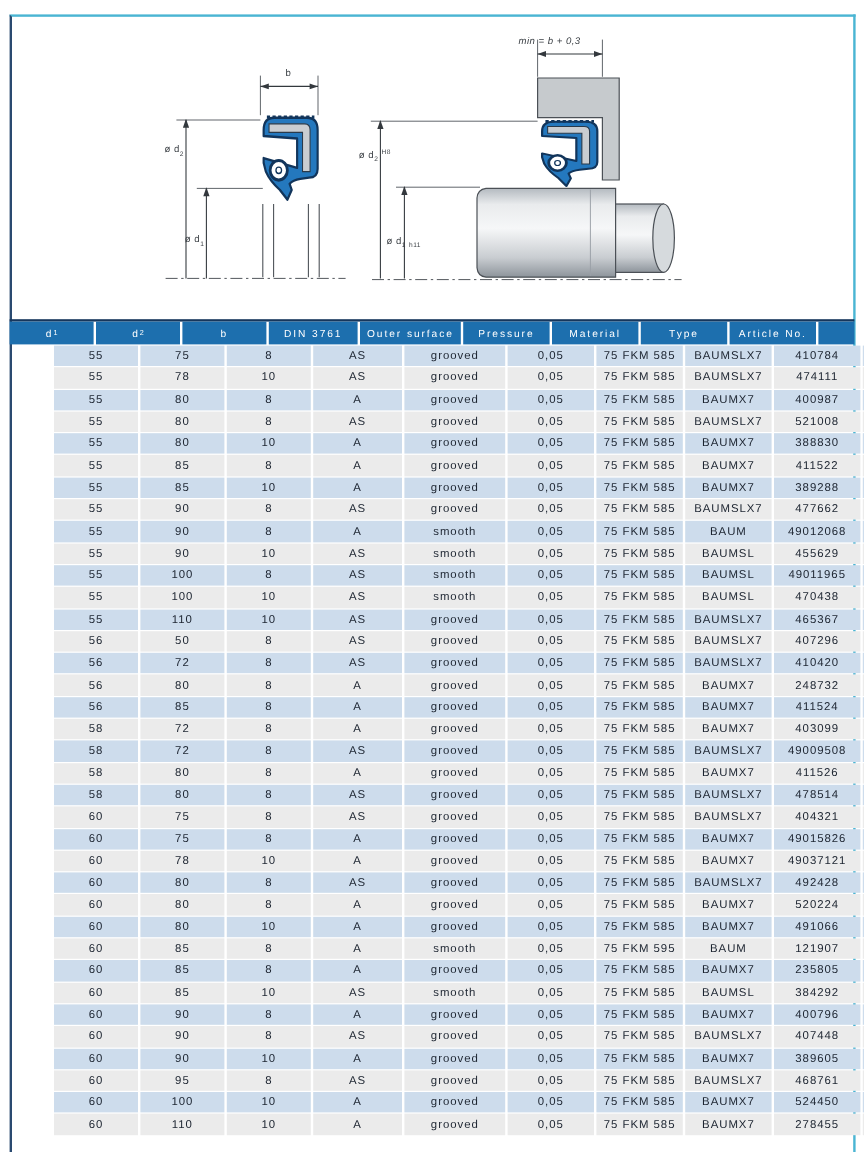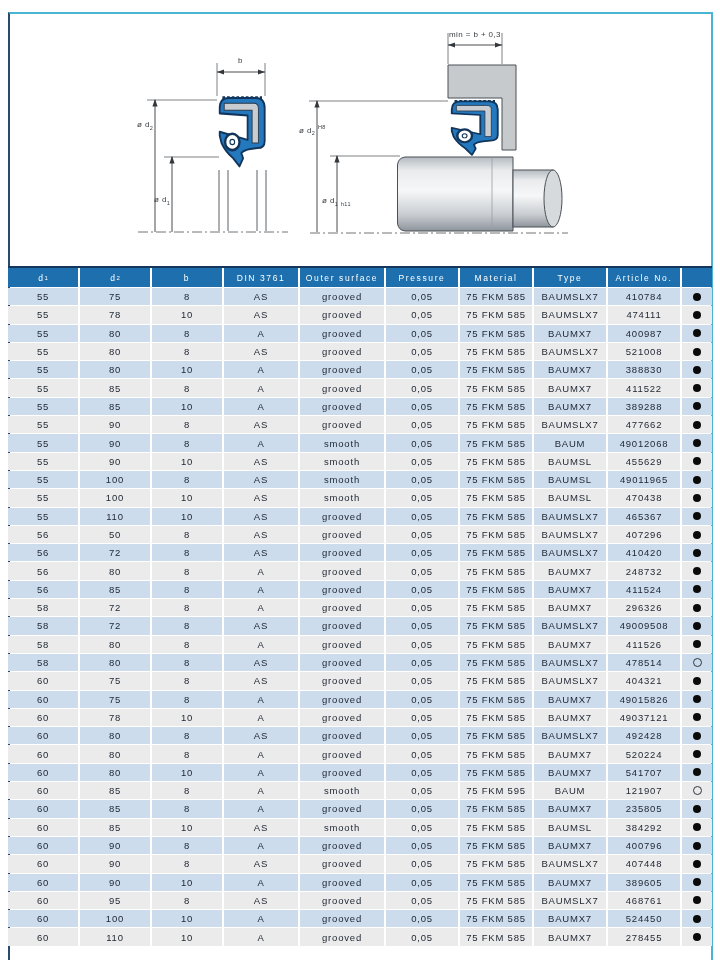--- a/index.html
+++ b/index.html
@@ -20,21 +20,21 @@
   .dim-label sup { font-size:5.5px; }
 
   
   .table { position:absolute; left:8px; top:266px; width:704px; }
   .t-header { display:grid; grid-template-columns:70px 70px 70px 74px 84px 72px 72px 72px 72px 30px;
               column-gap:2px; border-top:2px solid #16365c; }
   .t-header .h-cell { background:#1d6fae; color:#fff; height:19px; display:flex;
               align-items:center; justify-content:center; font-size:8.5px;
               letter-spacing:1.6px; }
   .t-header .h-cell sub { font-size:6px; letter-spacing:0; }
-  .t-body { margin-top:1px; }
+  .t-body { margin-top:1px;margin-left:37px; }
   .t-row { display:grid; grid-template-columns:70px 70px 70px 74px 84px 72px 72px 72px 72px 30px;
            column-gap:2px; margin-bottom:1px; }
   .t-row .cell { height:17.3px; display:flex; align-items:center; justify-content:center;
            font-size:9.5px; letter-spacing:0.8px; color:#1c2430; }
   .row-blue .cell { background:#cddcec; }
   .row-gray .cell { background:#ebebeb; }
   .dot-filled::after { content:""; width:8px; height:8px; border-radius:50%; background:#0a0a0a; }
   .dot-open::after   { content:""; width:7px; height:7px; border-radius:50%;
                        border:1.2px solid #30363c; background:transparent; }
 </style>
@@ -109,21 +109,21 @@
 
       <line x1="302" y1="221" x2="560" y2="221" stroke="#4b5056" stroke-width="0.8" stroke-dasharray="10 3 2 3"></line>
 
       <use href="#sealProfile" transform="translate(441,87) scale(0.92,0.8)"></use>
     </svg>
 
     
     <div class="dim-label" style="left:230px; top:44px;">
       <span>b</span>
     </div>
-    <div class="dim-label" style="left:424px; top:18px; width:86px; text-align:center;">
+    <div class="dim-label" style="left:424px; top:18px; width:86px; text-align:left;font-style:italic;">
       <span>min = b + 0,3</span>
     </div>
     <div class="dim-label" style="left:129px; top:108px;">
       <span>ø</span>&nbsp;<span>d</span><sub>2</sub>
     </div>
     <div class="dim-label" style="left:146px; top:183px;">
       <span>ø</span>&nbsp;<span>d</span><sub>1</sub>
     </div>
     <div class="dim-label" style="left:291px; top:112px;">
       <span>ø</span>&nbsp;<span>d</span><sub>2</sub>&nbsp;<sup>H8</sup>
@@ -393,21 +393,21 @@
 
         <div class="t-row row-gray">
           <div class="cell">58</div>
           <div class="cell">72</div>
           <div class="cell">8</div>
           <div class="cell">A</div>
           <div class="cell">grooved</div>
           <div class="cell">0,05</div>
           <div class="cell">75 FKM 585</div>
           <div class="cell">BAUMX7</div>
-          <div class="cell">296326</div>
+          <div class="cell">403099</div>
           <div class="cell dot-filled"></div>
         </div>
 
         <div class="t-row row-blue">
           <div class="cell">58</div>
           <div class="cell">72</div>
           <div class="cell">8</div>
           <div class="cell">AS</div>
           <div class="cell">grooved</div>
           <div class="cell">0,05</div>
@@ -510,21 +510,21 @@
 
         <div class="t-row row-blue">
           <div class="cell">60</div>
           <div class="cell">80</div>
           <div class="cell">10</div>
           <div class="cell">A</div>
           <div class="cell">grooved</div>
           <div class="cell">0,05</div>
           <div class="cell">75 FKM 585</div>
           <div class="cell">BAUMX7</div>
-          <div class="cell">541707</div>
+          <div class="cell">491066</div>
           <div class="cell dot-filled"></div>
         </div>
 
         <div class="t-row row-gray">
           <div class="cell">60</div>
           <div class="cell">85</div>
           <div class="cell">8</div>
           <div class="cell">A</div>
           <div class="cell">smooth</div>
           <div class="cell">0,05</div>

